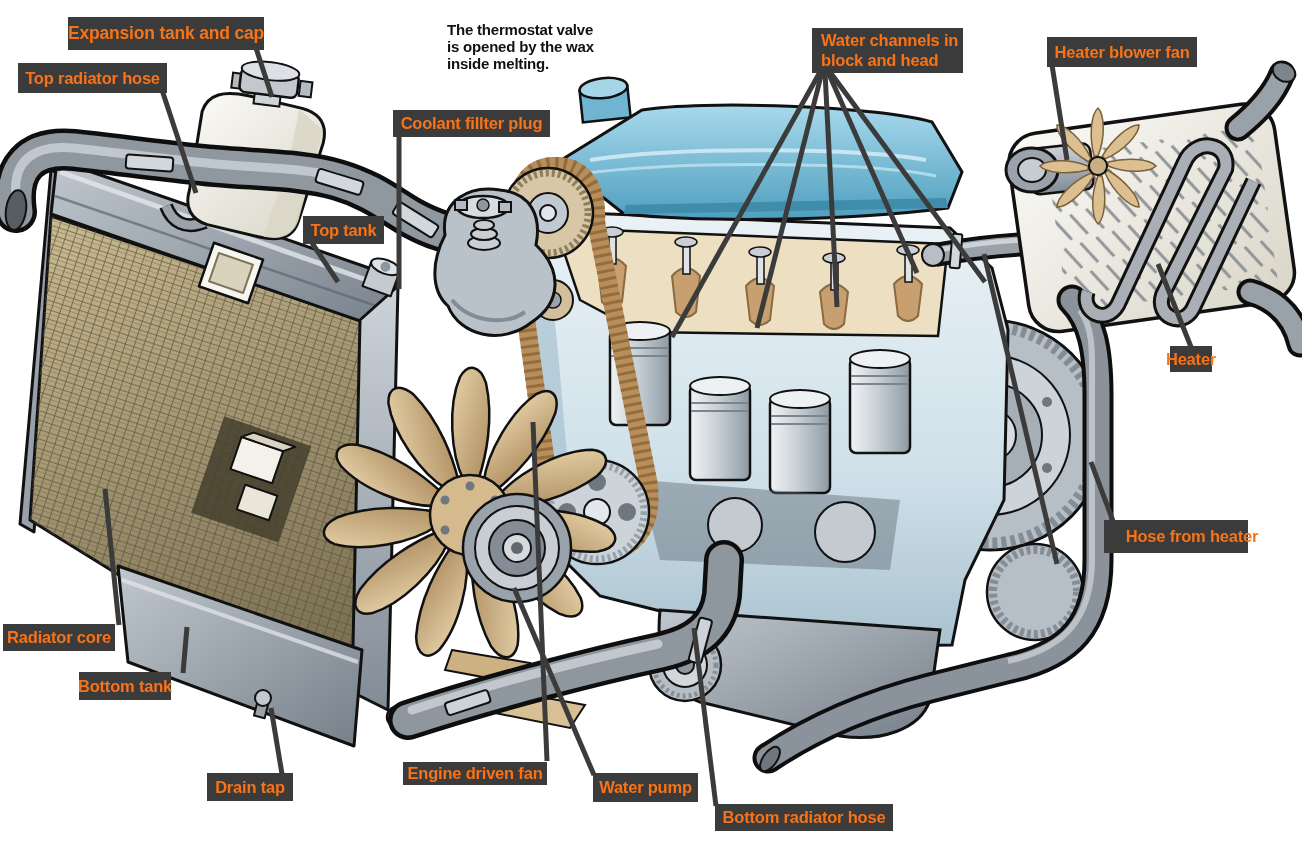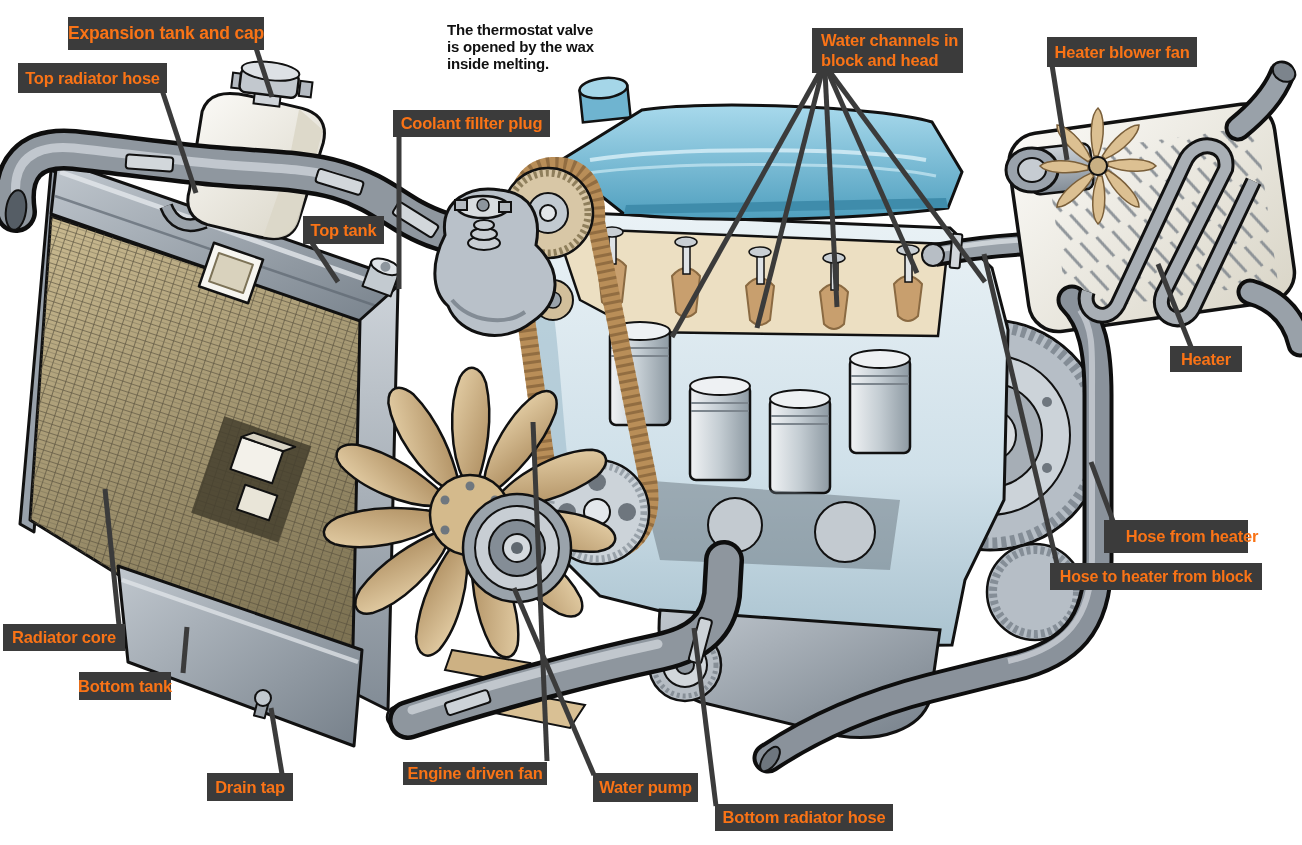--- a/index.html
+++ b/index.html
@@ -388,24 +388,23 @@
     <line x1="716" y1="806" x2="694" y2="628"></line>
   </g>
 </svg>
 
 <div class="lbl" style="left:68px;top:17px;width:196px;height:33px;font-size:17.5px;">Expansion tank and cap</div>
 <div class="lbl" style="left:18px;top:63px;width:149px;height:30px;">Top radiator hose</div>
 <div class="lbl" style="left:393px;top:110px;width:157px;height:27px;">Coolant fillter plug</div>
 <div class="lbl" style="left:303px;top:216px;width:81px;height:28px;">Top tank</div>
 <div class="lbl multi" style="left:812px;top:28px;width:151px;height:45px;">Water channels in block and head</div>
 <div class="lbl" style="left:1047px;top:37px;width:150px;height:30px;">Heater blower fan</div>
-<div class="lbl" style="left:1170px;top:346px;width:72px;height:26px;">Heater</div>
+<div class="lbl" style="left:1170px;top:346px;width:42px;height:26px;">Heater</div>
 <div class="lbl" style="left:1104px;top:520px;width:144px;height:33px;padding-left:32px;">Hose from heater</div>
-<div class="lbl" style="left:1050px;top:563px;width:212px;height:27px;font-size:16px;">Hose to heater from block</div>
-<div class="lbl" style="left:3px;top:624px;width:122px;height:27px;">Radiator core</div>
+<div class="lbl" style="left:3px;top:624px;width:112px;height:27px;">Radiator core</div>
 <div class="lbl" style="left:79px;top:672px;width:92px;height:28px;">Bottom tank</div>
 <div class="lbl" style="left:207px;top:773px;width:86px;height:28px;">Drain tap</div>
 <div class="lbl" style="left:403px;top:762px;width:144px;height:23px;">Engine driven fan</div>
 <div class="lbl" style="left:593px;top:773px;width:105px;height:29px;">Water pump</div>
 <div class="lbl" style="left:715px;top:804px;width:178px;height:27px;">Bottom radiator hose</div>
 
 <div class="caption" style="left:447px;top:22px;width:162px;">The thermostat valve is opened by the wax inside melting.</div>
 
 </div>
 

